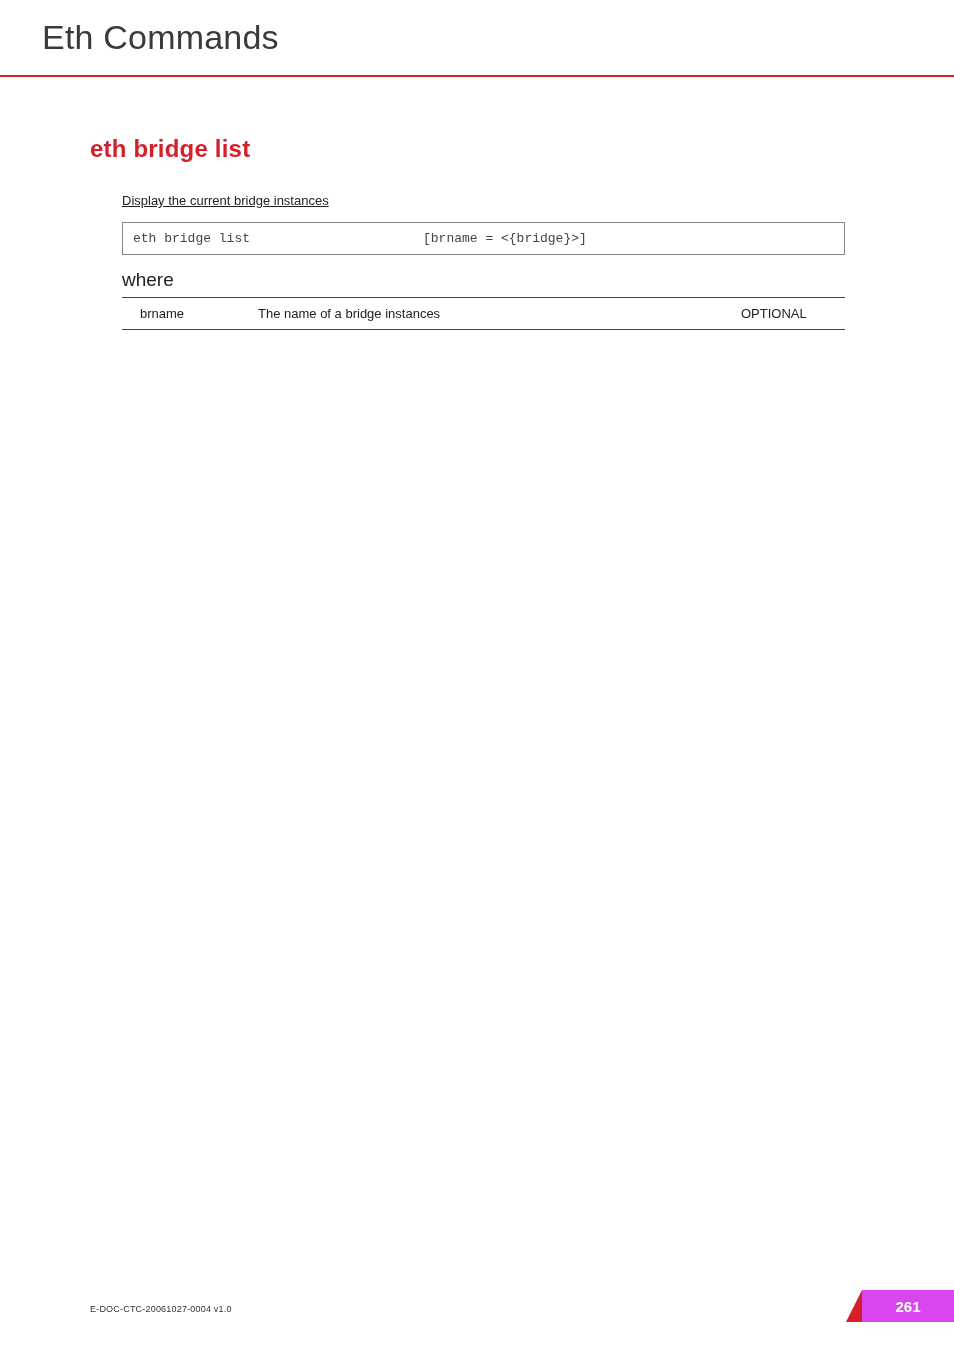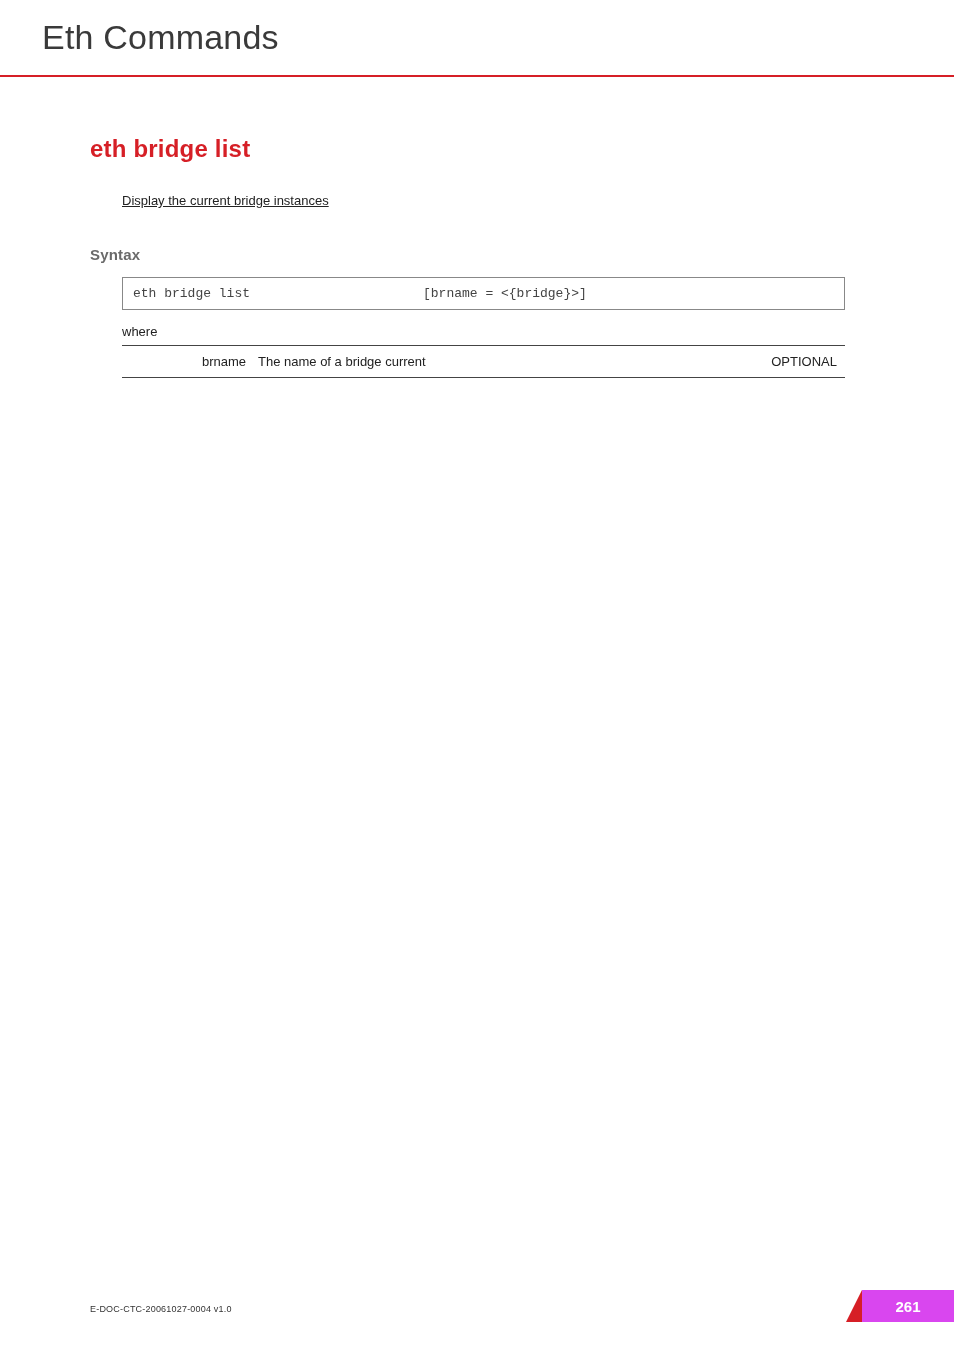--- a/index.html
+++ b/index.html
@@ -26,32 +26,32 @@
     border: 1px solid #888;
     padding: 8px 10px;
     font-family: "Courier New", Courier, monospace;
     font-size: 13px;
     color: #444;
     display: flex;
   }
   .syntax-cmd { flex: 0 0 auto; width: 290px; }
   .syntax-args { flex: 1 1 auto; }
 
-  .where { font-size: 13px; color: #222; margin-top: 14px; margin-left: 32px; }
+  .where { font-size: 19px; color: #222; margin-top: 14px; margin-left: 32px; }
 
   .params {
     margin-top: 6px;
     margin-left: 32px;
     width: calc(100% - 32px);
     border-collapse: collapse;
     font-size: 13px;
   }
   .params td { padding: 8px 6px; border-top: 1px solid #444; border-bottom: 1px solid #444; vertical-align: top; }
-  .params td.name { width: 130px; padding-left: 18px; text-align: right; }
-  .params td.flag { width: 110px; text-align: right; padding-right: 8px; }
+  .params td.name { width: 130px; padding-left: 18px; }
+  .params td.flag { width: 110px; padding-right: 8px; }
 
   .footer {
     position: absolute;
     bottom: 28px;
     left: 0;
     width: 954px;
     height: 32px;
     padding-left: 29px;
   }
   .docid {
@@ -96,34 +96,33 @@
   </div>
 
   <hr class="red-rule">
 
   <div class="content">
 
     <div class="cmd-title">eth bridge list</div>
 
     <div class="desc">Display the current bridge instances</div>
 
-    <div class="syntax-label">Syntax</div>
 
     <div class="syntax-box">
       <span class="syntax-cmd">eth bridge list</span>
       <span class="syntax-args">[brname = &lt;{bridge}&gt;]</span>
     </div>
 
     <div class="where">where</div>
 
     <table class="params">
       <tbody>
           <tr>
         <td class="name">brname</td>
-        <td>The name of a bridge current</td>
+        <td>The name of a bridge instances</td>
         <td class="flag">OPTIONAL</td>
       </tr>
     </tbody>
       </table>
 
   </div>
 
   <div class="footer">
     <div class="docid">E-DOC-CTC-20061027-0004 v1.0</div>
     <div class="page-badge">

